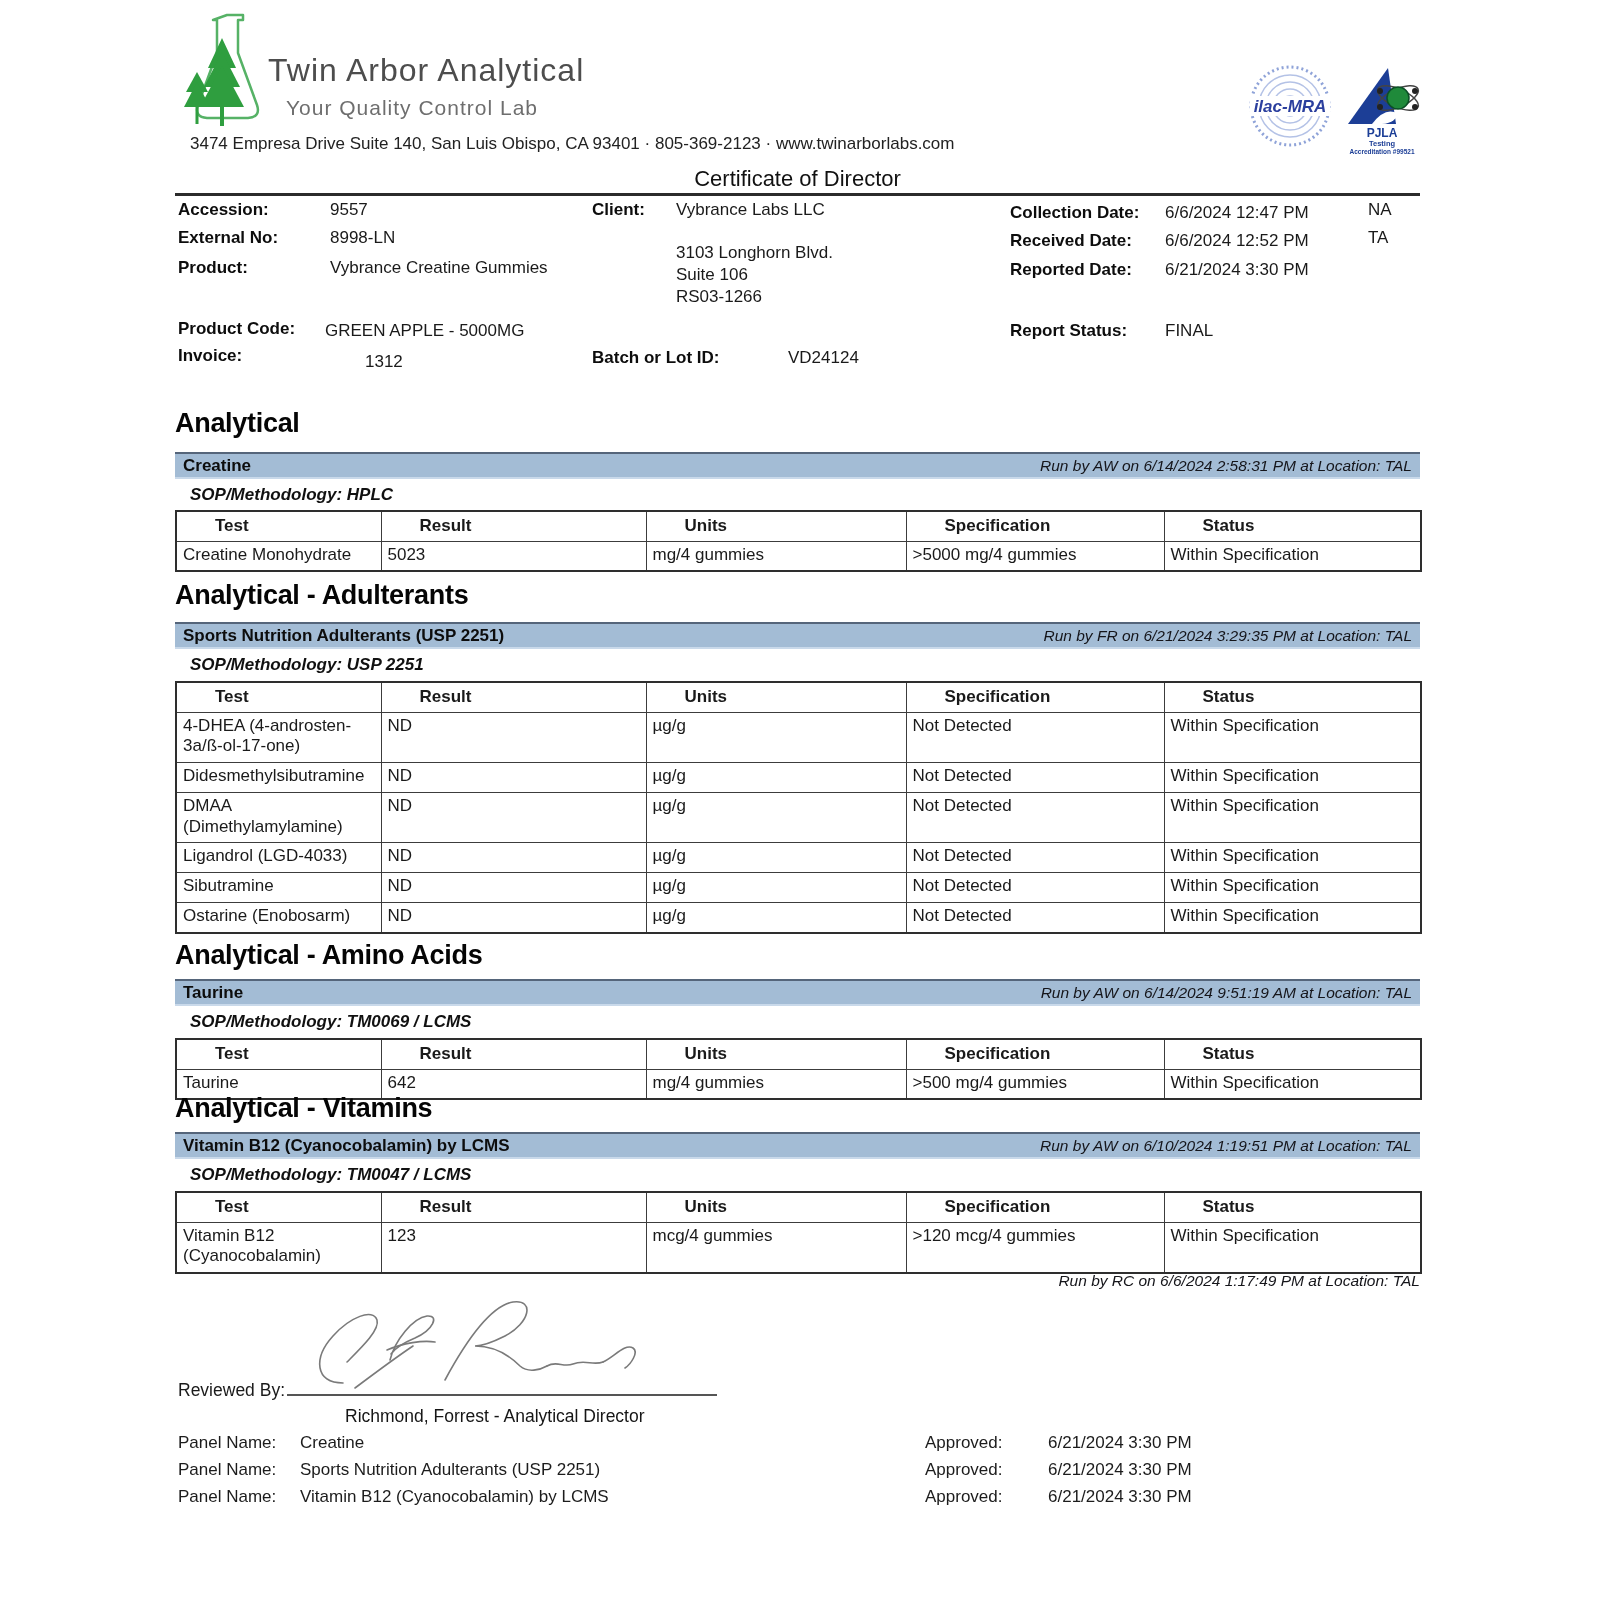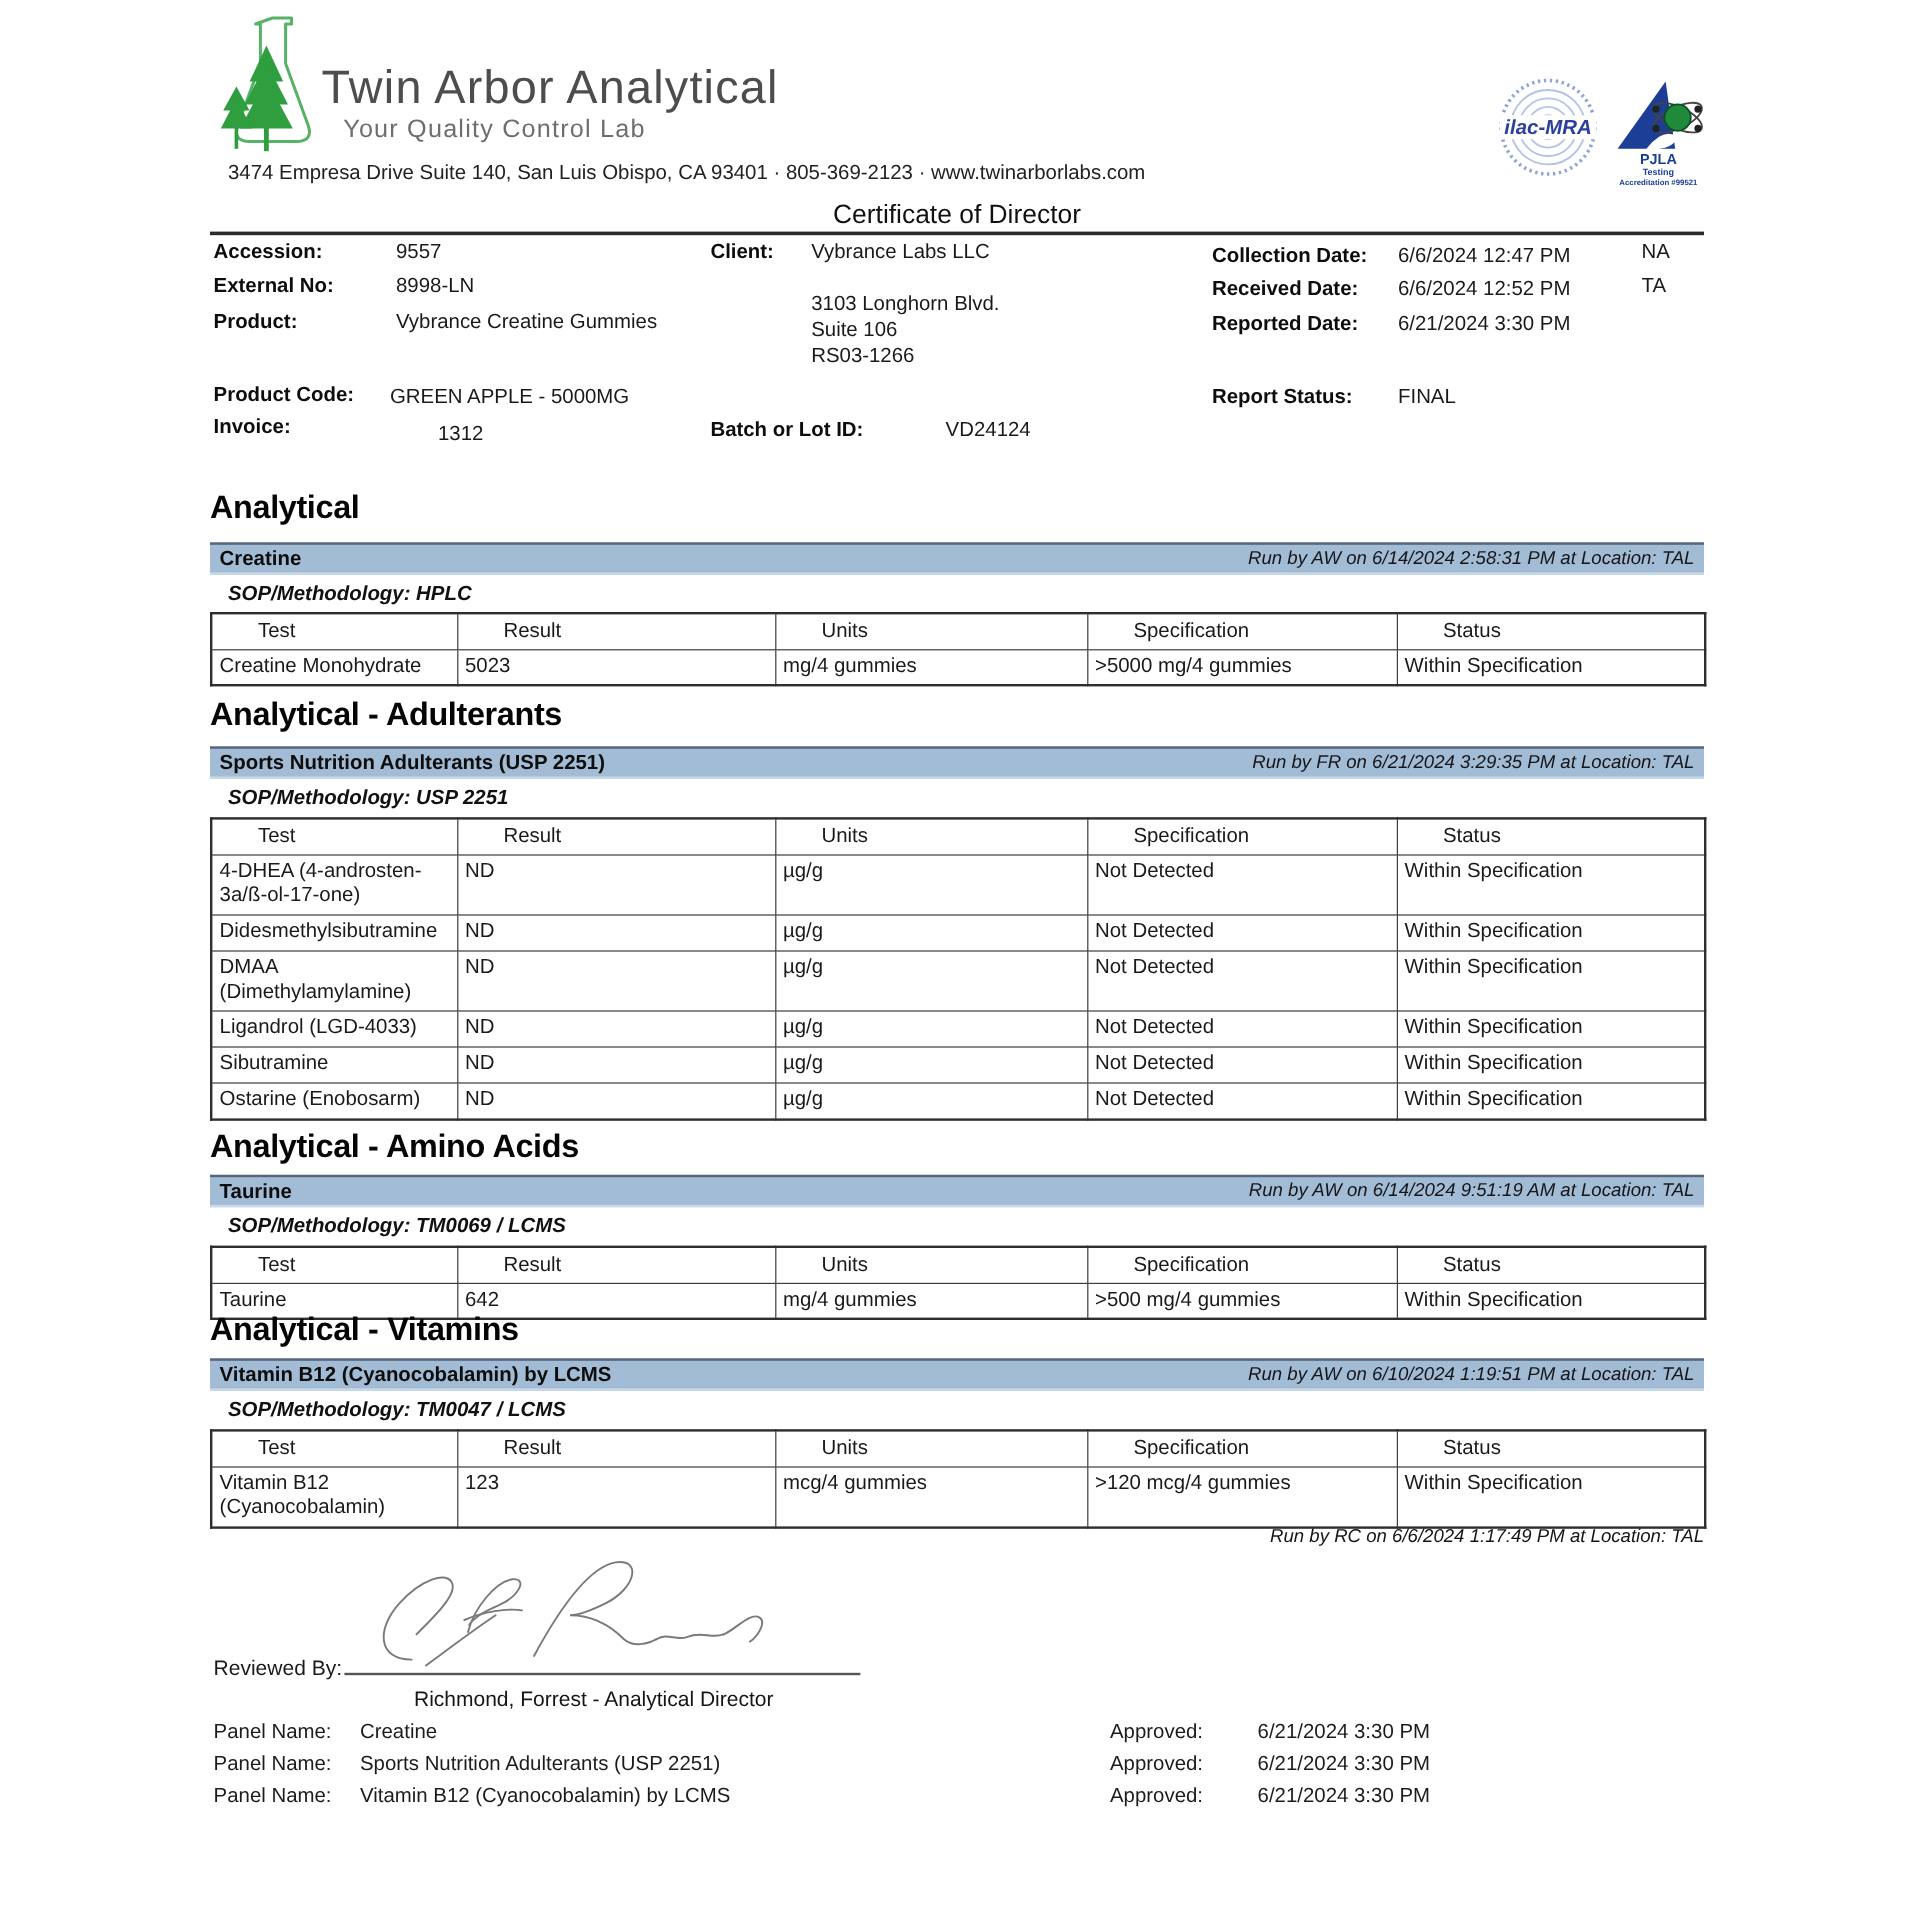--- a/index.html
+++ b/index.html
@@ -4,21 +4,21 @@
 <style>
   * { margin:0; padding:0; box-sizing:border-box; }
   html,body { background:#ffffff; }
   .page {
     position:relative; width:1600px; height:1600px; background:#ffffff;
     font-family:"Liberation Sans", sans-serif; color:#1a1a1a; overflow:hidden;
   }
   .abs { position:absolute; white-space:nowrap; }
 
   
-  .company-name { left:268px; top:52px; font-size:39px; color:#4d4d4d; letter-spacing:1px; }
+  .company-name { left:268px; top:52px; font-size:32px; color:#4d4d4d; letter-spacing:1px; }
   .tagline { left:286px; top:96px; font-size:21px; color:#6e6e6e; letter-spacing:1px; }
   .contact-line { left:190px; top:134px; font-size:17px; color:#222; }
 
   
   .doc-title { left:175px; top:166px; width:1245px; text-align:center; font-size:22px; color:#111; }
   .rule { left:175px; top:193px; width:1245px; height:3px; background:#2b2b2b; }
 
   
   .info { position:absolute; left:175px; top:196px; width:1245px; height:200px; font-size:17px; }
   .info .lbl { font-weight:bold; color:#0d0d0d; }
@@ -34,21 +34,21 @@
   .bar .bar-title { font-size:17px; font-weight:bold; color:#0d0d0d; }
   .bar .bar-runby { font-size:15.5px; font-style:italic; color:#15151a; }
   .sop { left:190px; font-size:17px; font-style:italic; color:#111;font-weight:bold; }
 
   table.results { position:absolute; left:175px; width:1245px; border-collapse:collapse; table-layout:fixed; }
   table.results th, table.results td {
     border:1.5px solid #3c3c3c; padding:3px 6px 5px 6px; font-size:17px;
     text-align:left; vertical-align:top; line-height:1.22; font-weight:normal;
     overflow:hidden;
   }
-  table.results th { font-weight:normal; padding-top:4px; padding-bottom:4px;padding-left:38px; }
+  table.results th { font-weight:bold; padding-top:4px; padding-bottom:4px;padding-left:38px; }
   table.results { border:2px solid #2e2e2e; }
 
   .runby-footer { left:175px; width:1245px; text-align:right; font-size:15.5px; font-style:italic; color:#15151a; }
 
   
   .reviewed-row { left:178px; top:1376px; font-size:17.5px; }
   .sig-line { display:inline-block; width:430px; border-bottom:2px solid #555; height:20px; margin-left:2px; }
   .reviewer-name { left:345px; top:1406px; font-size:17.5px; color:#151515; }
   .panel-label { font-size:17px; color:#1c1c1c; }
 

